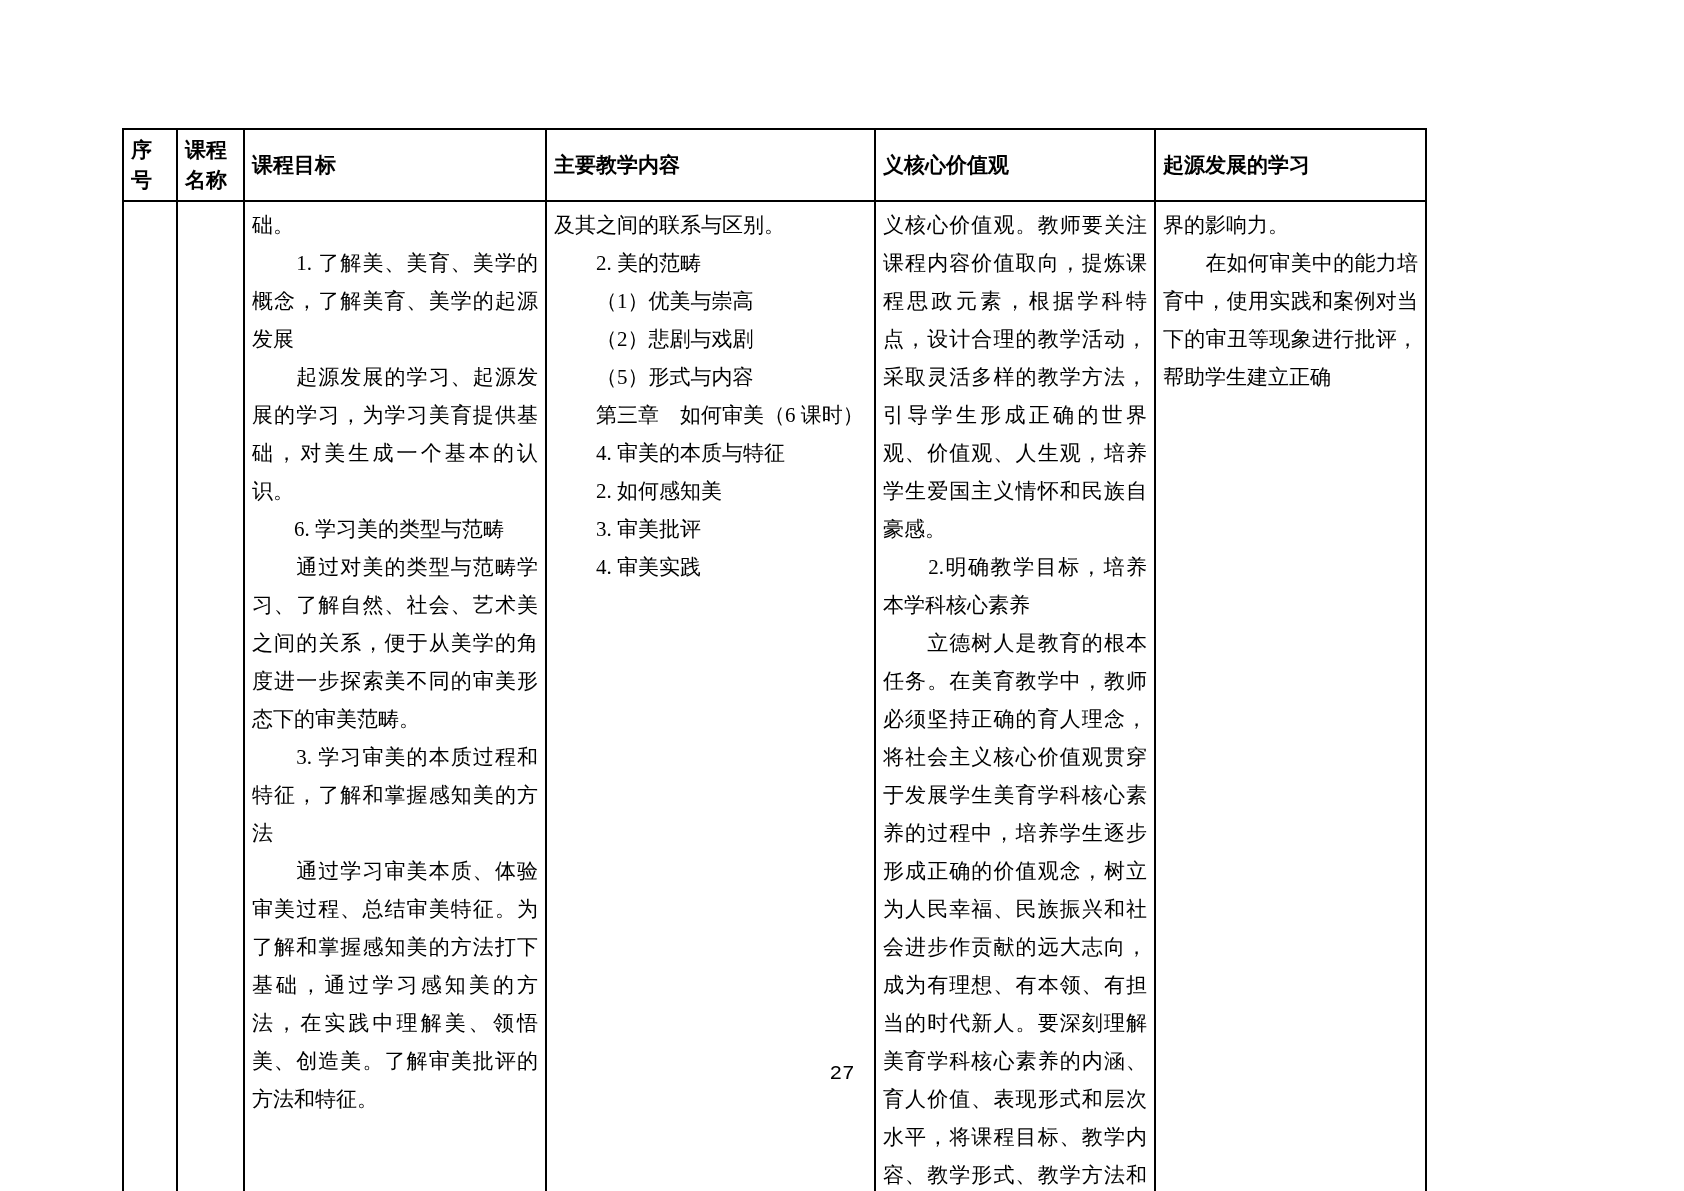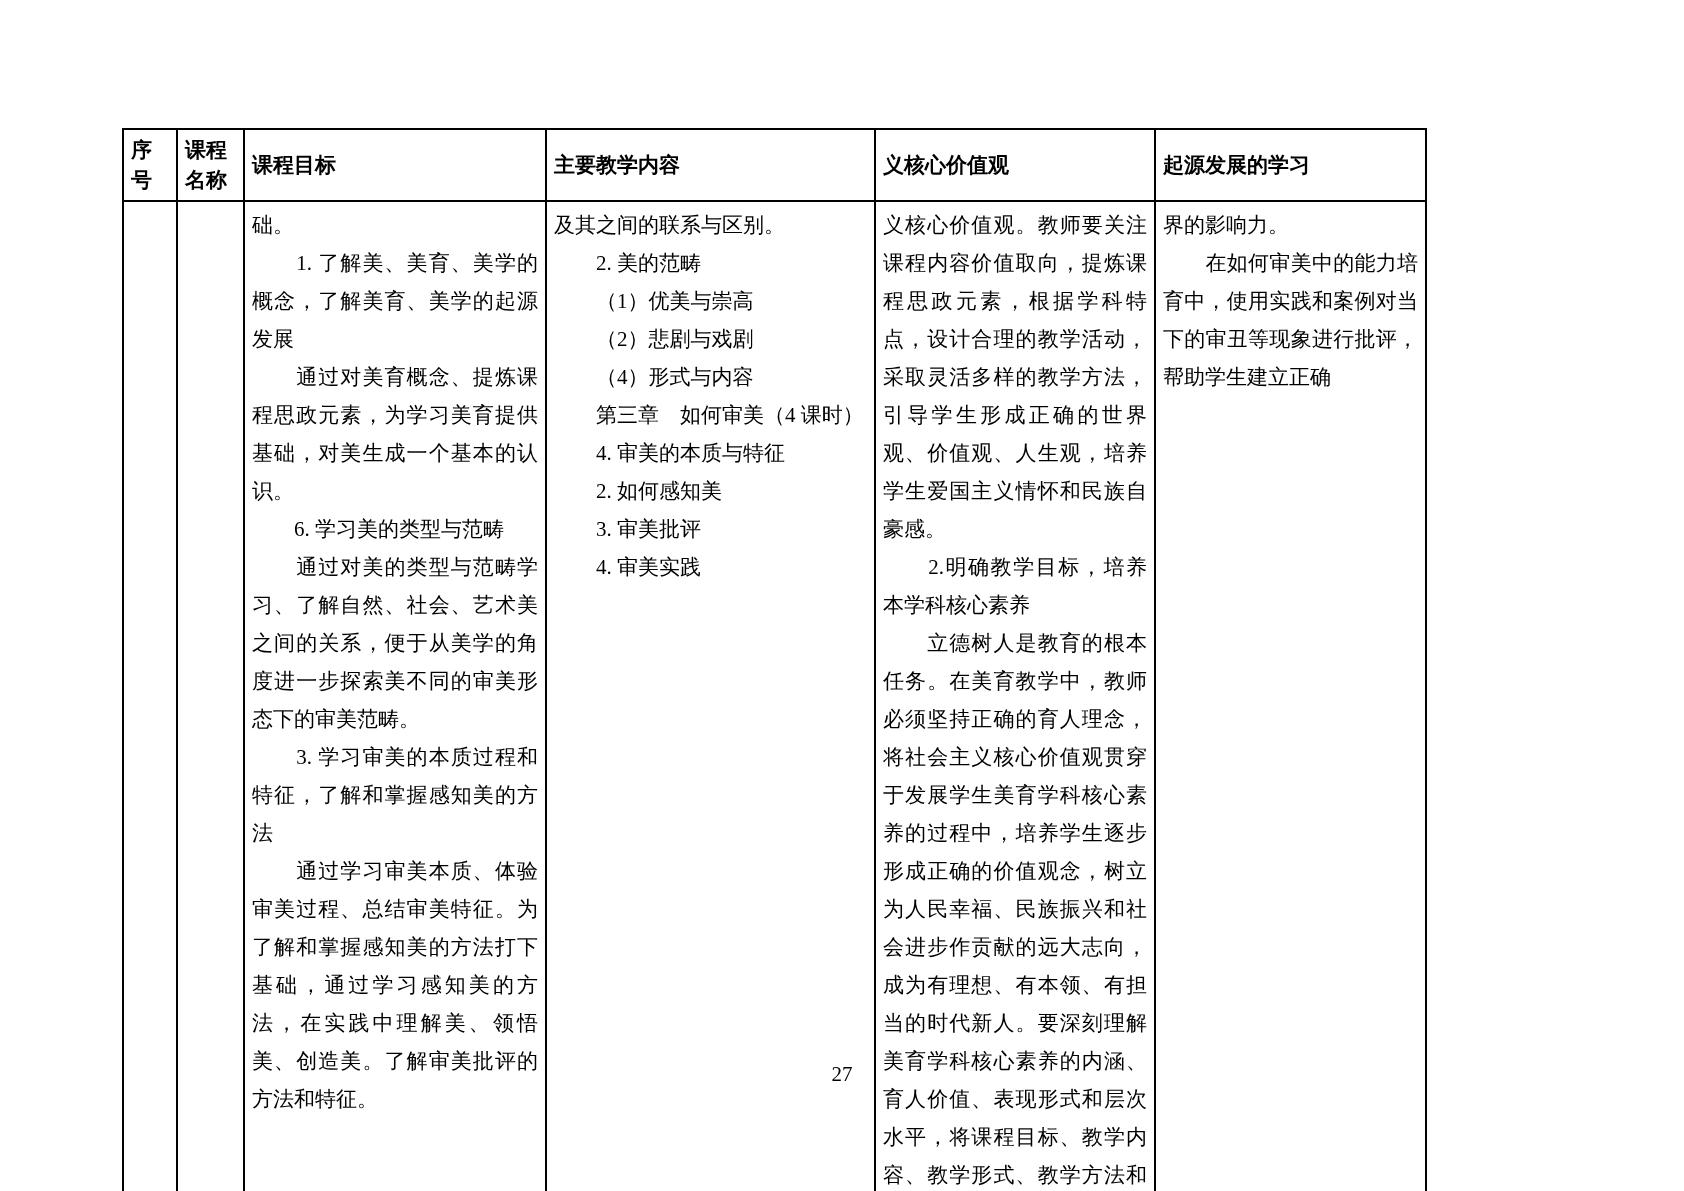--- a/index.html
+++ b/index.html
@@ -43,21 +43,21 @@
     word-break: break-all;
     margin: 0;
   }
   .page-number {
     position: absolute;
     left: 0;
     right: 0;
     top: 1062px;
     text-align: center;
     font-size: 21px;
-    font-family: Liberation Serif, serif;
+    font-family: Liberation Mono, monospace;
   }
 </style>
 </head>
 <body>
 
 <div class="page">
 
   <table class="doc-table">
     <colgroup>
       <col style="width:54px">
@@ -77,33 +77,33 @@
         <th>起源发展的学习</th>
       </tr>
     </thead>
     <tbody>
       <tr>
         <td></td>
         <td></td>
         <td>
             <p class="para">础。</p>
             <p class="para">　　1. 了解美、美育、美学的概念，了解美育、美学的起源发展</p>
-            <p class="para">　　通过对美育概念、提炼课程思政元素，为学习美育提供基础，对美生成一个基本的认识。</p>
+            <p class="para">　　起源发展的学习、起源发展的学习，为学习美育提供基础，对美生成一个基本的认识。</p>
             <p class="para">　　6. 学习美的类型与范畴</p>
             <p class="para">　　通过对美的类型与范畴学习、了解自然、社会、艺术美之间的关系，便于从美学的角度进一步探索美不同的审美形态下的审美范畴。</p>
             <p class="para">　　3. 学习审美的本质过程和特征，了解和掌握感知美的方法</p>
             <p class="para">　　通过学习审美本质、体验审美过程、总结审美特征。为了解和掌握感知美的方法打下基础，通过学习感知美的方法，在实践中理解美、领悟美、创造美。了解审美批评的方法和特征。</p>
           </td>
         <td>
             <p class="para">及其之间的联系与区别。</p>
             <p class="para">　　2. 美的范畴</p>
             <p class="para">　　（1）优美与崇高</p>
             <p class="para">　　（2）悲剧与戏剧</p>
-            <p class="para">　　（4）形式与内容</p>
-            <p class="para">　　第三章　如何审美（4 课时）</p>
+            <p class="para">　　（5）形式与内容</p>
+            <p class="para">　　第三章　如何审美（6 课时）</p>
             <p class="para">　　4. 审美的本质与特征</p>
             <p class="para">　　2. 如何感知美</p>
             <p class="para">　　3. 审美批评</p>
             <p class="para">　　4. 审美实践</p>
           </td>
         <td>
             <p class="para">义核心价值观。教师要关注课程内容价值取向，提炼课程思政元素，根据学科特点，设计合理的教学活动，采取灵活多样的教学方法，引导学生形成正确的世界观、价值观、人生观，培养学生爱国主义情怀和民族自豪感。</p>
             <p class="para">　　2.明确教学目标，培养本学科核心素养</p>
             <p class="para">　　立德树人是教育的根本任务。在美育教学中，教师必须坚持正确的育人理念，将社会主义核心价值观贯穿于发展学生美育学科核心素养的过程中，培养学生逐步形成正确的价值观念，树立为人民幸福、民族振兴和社会进步作贡献的远大志向，成为有理想、有本领、有担当的时代新人。要深刻理解美育学科核心素养的内涵、育人价值、表现形式和层次水平，将课程目标、教学内容、教学形式、教学方法和教学手段等聚焦于培养和发展美育学科核心素养上。</p>
           </td>

